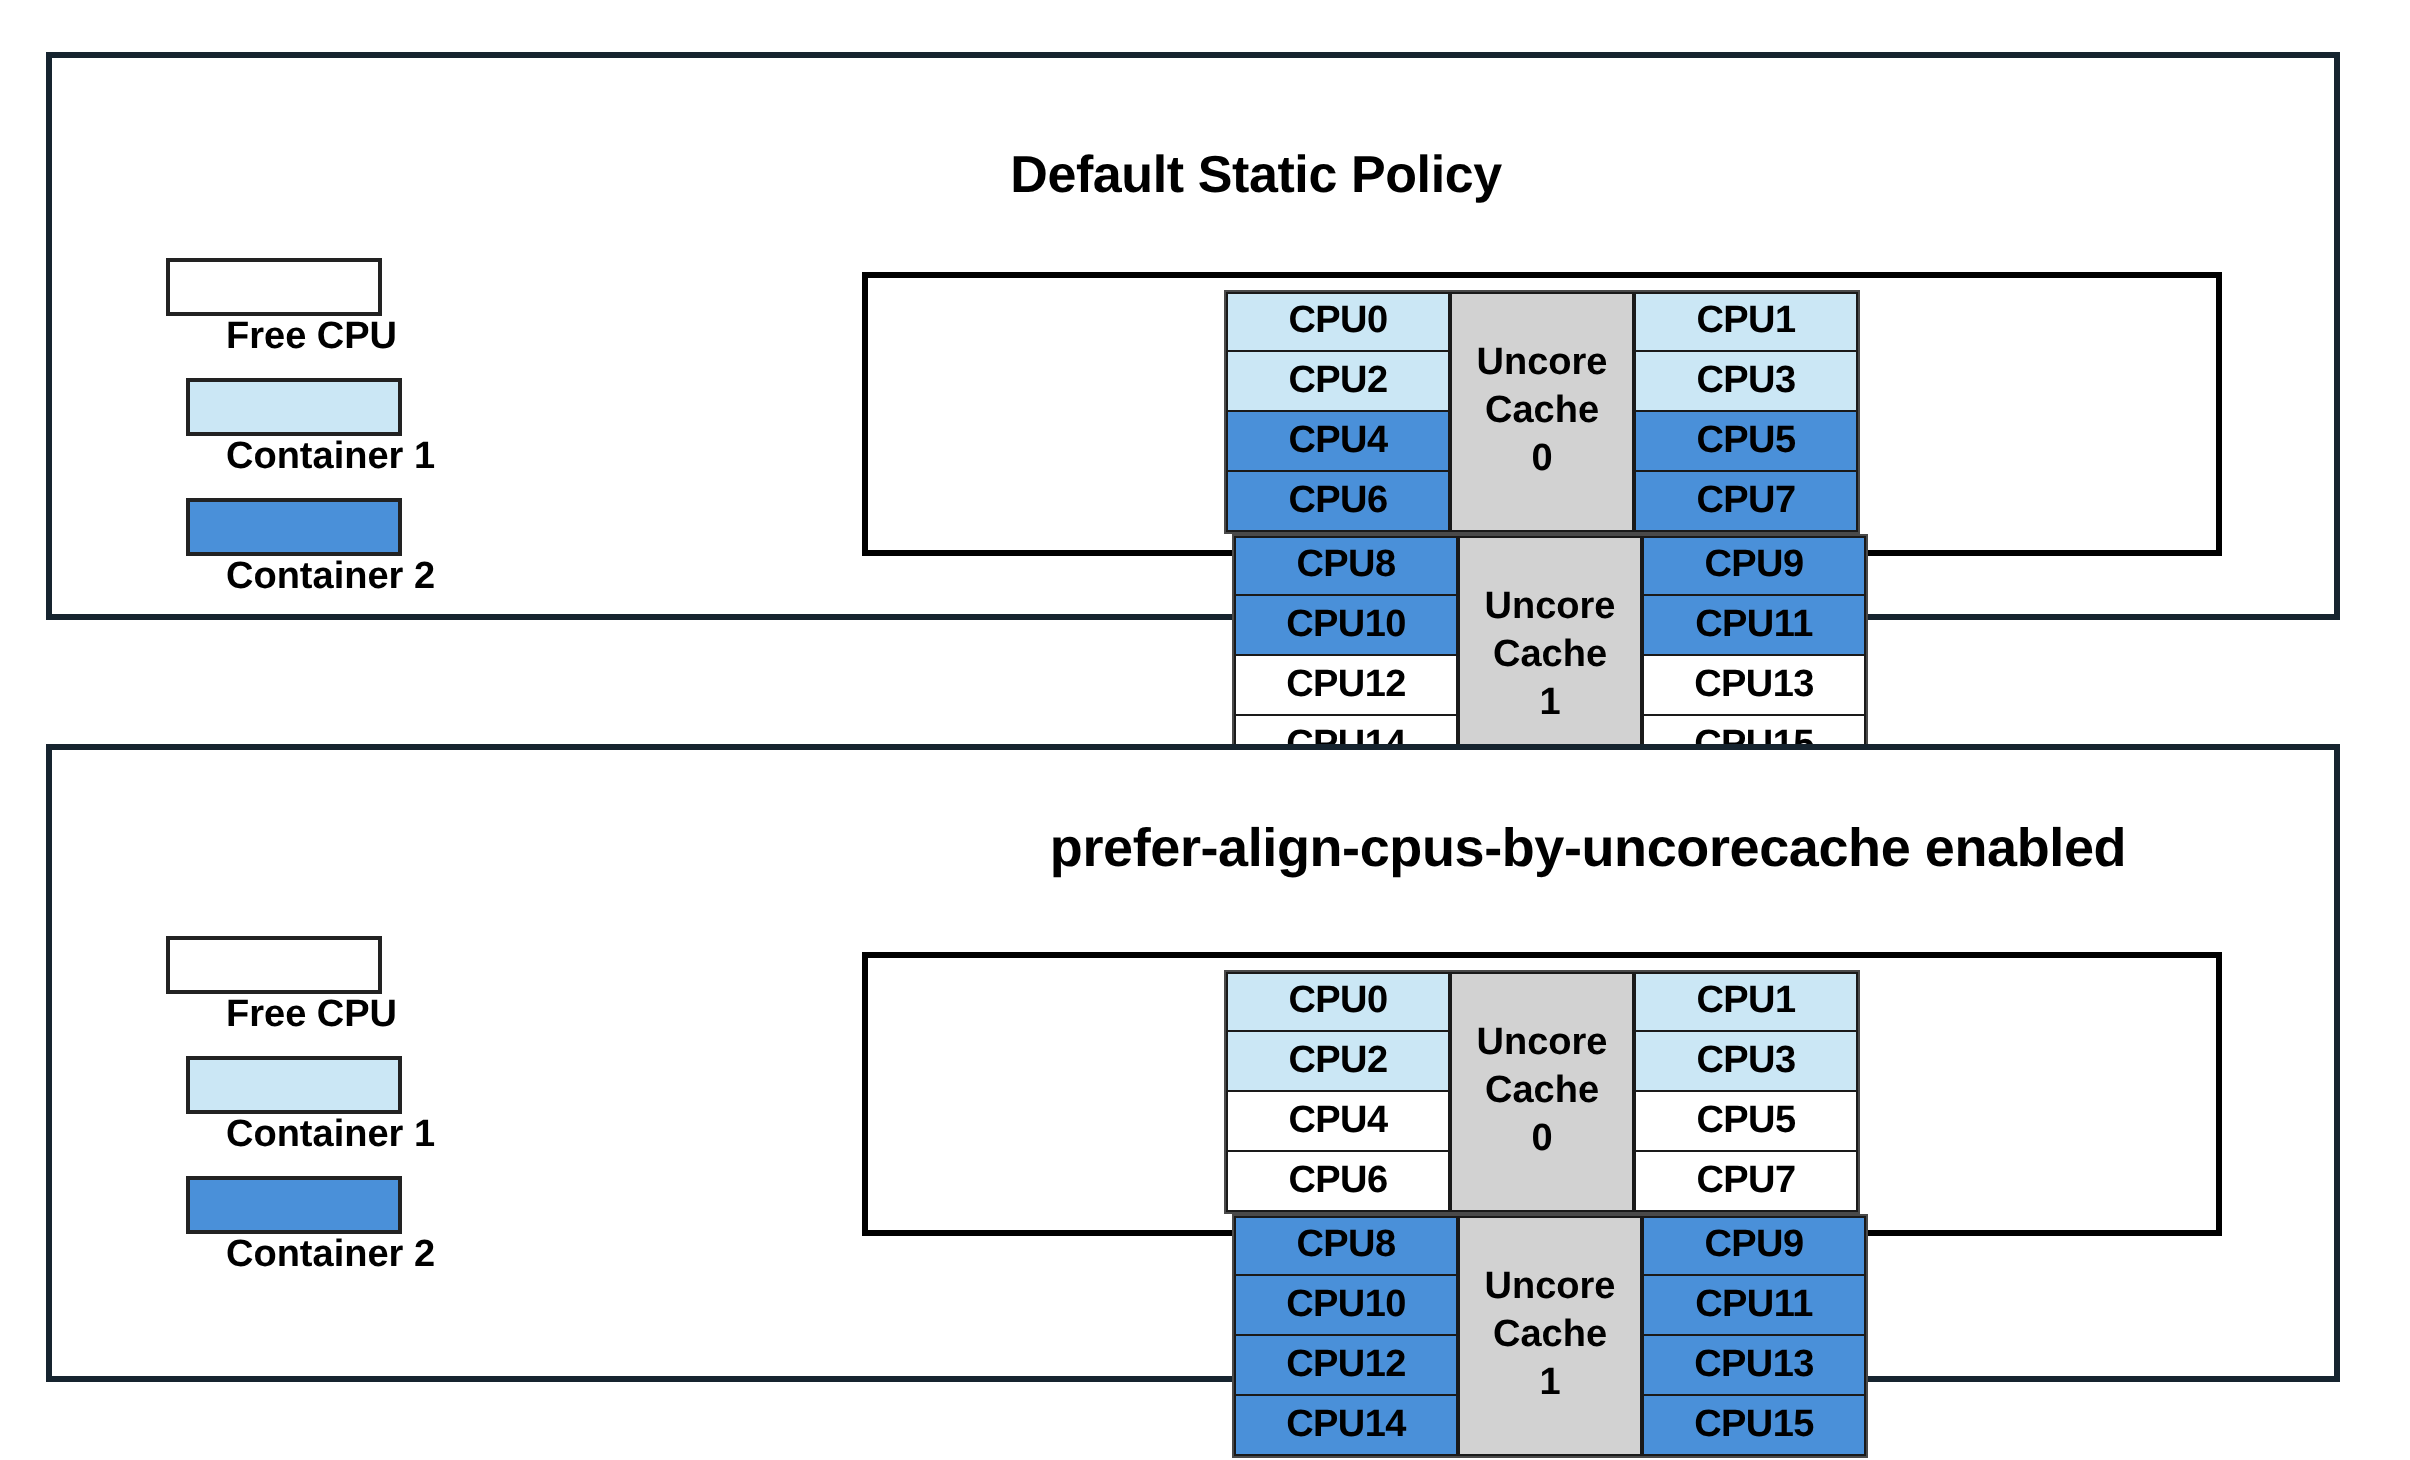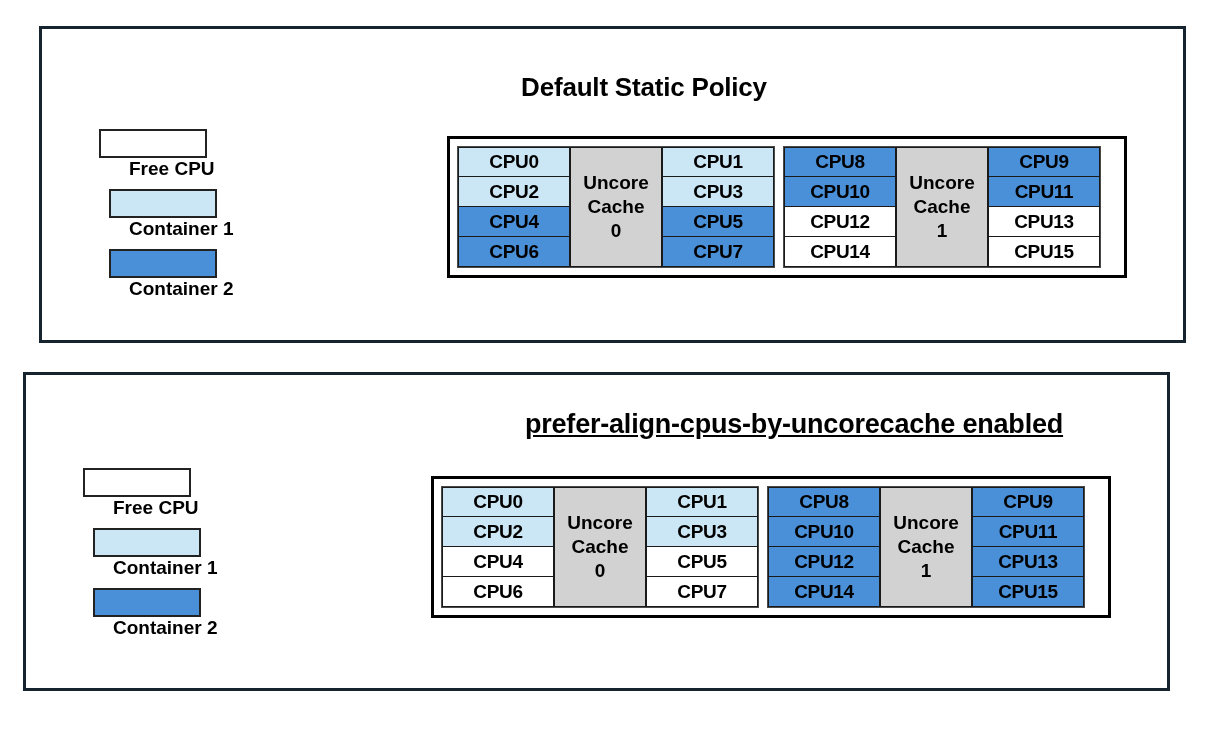--- a/index.html
+++ b/index.html
@@ -14,40 +14,39 @@
     font-family: "Liberation Sans", sans-serif;
     overflow: hidden;
   }
 
   .panel {
     position: absolute;
     box-sizing: border-box;
     border: 3px solid #16242f;
     background: #ffffff;
   }
-  #panel-top    { left: 39px;  top: 26px;  width: 1147px; height: 317px; }
+  #panel-top    { left: 23px;  top: 26px;  width: 1147px; height: 284px; }
   #panel-bottom { left: 23px;  top: 372px; width: 1147px; height: 319px; }
 
   .panel-title {
     position: absolute;
     font-weight: bold;
     color: #000000;
     white-space: nowrap;
     letter-spacing: -0.2px;
   }
   #title-top {
     left: 602px; top: 43px;
     transform: translateX(-50%);
     font-size: 26px;
   }
   #title-bottom {
     left: 768px; top: 34px;
     transform: translateX(-50%);
     font-size: 27px;
-    text-decoration: underline;
   }
 
   
   .legend { position: absolute; }
   .legend-row {
     position: absolute;
     left: 0;
     display: flex;
     align-items: center;
     flex-direction: column;
@@ -69,20 +68,21 @@
 
   
   .cpu-grid {
     position: absolute;
     box-sizing: border-box;
     border: 3px solid #000000;
     background: #ffffff;
     display: flex;
     align-items: center;
     padding: 6px 7px;
+    flex-direction: column;
   }
   .socket {
     display: flex;
     box-sizing: border-box;
     border: 1px solid #4a4a4a;
   }
   .socket + .socket { margin-left: 8px; }
 
   .cpu-col {
     display: flex;

